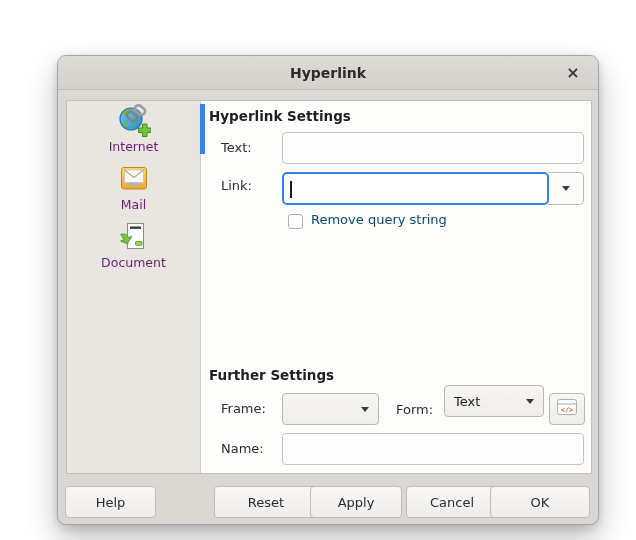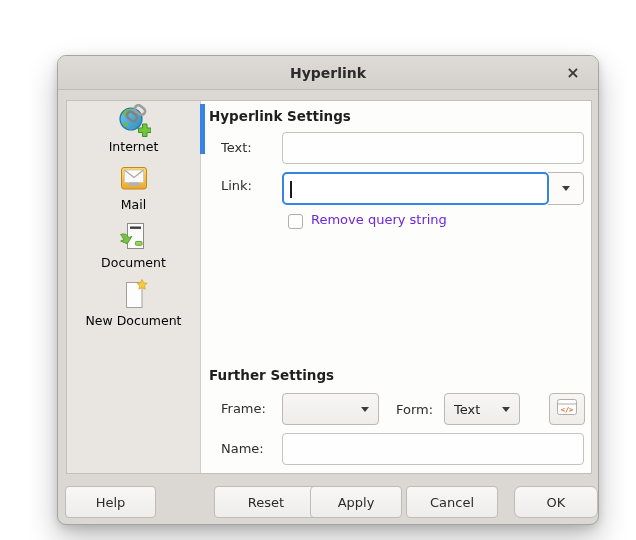--- a/index.html
+++ b/index.html
@@ -32,21 +32,21 @@
   .panel {
     position:absolute; left:8px; top:44px; width:526px; height:374px;
     background:#fdfdfc; border:1px solid #c3c0bb;
   }
   .side {
     position:absolute; left:0; top:0; bottom:0; width:134px;
     background:#e9e6e2; border-right:1px solid #d2cfca;
   }
   .side-item { width:100%; height:58px; text-align:center; padding-top:3px; }
   .side-item .ic { display:block; margin:0 auto; height:34px; }
-  .side-item .lbl { display:block; font-size:12.5px; color:#000000; margin-top:1px; white-space:nowrap; }
+  .side-item .lbl { display:block; font-size:12.5px; color:#701a75; margin-top:1px; white-space:nowrap; }
   .selection-bar {
     position:absolute; left:133px; top:3px; width:5px; height:50px;
     background:#3584e4; z-index:3;
   }
   .main { position:absolute; left:134px; top:0; right:0; bottom:0; background:#fdfdfc; }
 
   .sect-heading { position:absolute; left:8px; font-weight:bold; font-size:13.5px; color:#1f1f1f; }
   .fld-label { position:absolute; font-size:13px; color:#2d2d2d; }
 
   .txt-input {
@@ -66,21 +66,21 @@
     background:#fcfbfa; border:1px solid #bcb8b3; border-left:none;
     border-radius:0 5px 5px 0; display:flex; align-items:center; justify-content:center;
   }
   .dd-tri { width:0; height:0; border-left:4.5px solid transparent; border-right:4.5px solid transparent; border-top:5.5px solid #3c3c3c; }
 
   
   .checkbox {
     position:absolute; left:87px; top:113px; width:15px; height:15px;
     background:#fefefe; border:1px solid #b2afaa; border-radius:3px;
   }
-  .cb-label { position:absolute; left:110px; top:111px; font-size:13px; color:#6d28d9; }
+  .cb-label { position:absolute; left:110px; top:111px; font-size:13px; color:#0c4a6e; }
 
   
   .dropdown {
     position:absolute; height:32px; background:linear-gradient(#f7f6f4,#efedea);
     border:1px solid #bcb8b3; border-radius:4px;
     display:flex; align-items:center; justify-content:space-between; padding:0 9px;
     font-size:13px; color:#222;
   }
   .events-btn {
     position:absolute; left:348px; top:292px; width:36px; height:32px;
@@ -154,29 +154,20 @@
             <svg width="34" height="34" viewBox="0 0 34 34">
               <rect x="10.5" y="3.5" width="16" height="25" fill="#fcfcfc" stroke="#8e8b86"></rect>
               <rect x="13" y="6.5" width="11" height="2.4" fill="#3c3c3c"></rect>
               <rect x="18.5" y="21.5" width="6.5" height="3.8" rx="0.8" fill="#9ad45b" stroke="#5a9e2e" stroke-width="0.9"></rect>
               <path d="M3.5 14.5 c4 -1.5 7 0 8 3.2 l3.4 -1.4 -4.6 7.4 -6.6 -2.6 3.2 -1.3 c-1.2 -2.6 -2.2 -4 -3.4 -5.3 z" fill="#77c247" stroke="#4d9422" stroke-width="0.9"></path>
             </svg>
           </span>
           <span class="lbl">Document</span>
         </div>
 
-        <div class="side-item">
-          <span class="ic">
-            <svg width="34" height="34" viewBox="0 0 34 34">
-              <rect x="9.5" y="4.5" width="15.5" height="25" fill="#fdfdfd" stroke="#a3a09b"></rect>
-              <path d="M25 1.5 l1.6 3.2 3.5 0.5 -2.5 2.5 0.6 3.5 -3.2 -1.7 -3.1 1.7 0.6 -3.5 -2.5 -2.5 3.5 -0.5 z" fill="#f8c940" stroke="#d9a81f" stroke-width="0.8"></path>
-            </svg>
-          </span>
-          <span class="lbl">New Document</span>
-        </div>
 
       </div>
 
       <div class="selection-bar"></div>
 
       <div class="main">
 
         <div class="sect-heading" style="top:7px;">Hyperlink Settings</div>
 
         <div class="fld-label" style="left:20px; top:39px;">Text:</div>
@@ -195,21 +186,21 @@
 
         <div class="sect-heading" style="top:266px;">Further Settings</div>
 
         <div class="fld-label" style="left:20px; top:300px;">Frame:</div>
         <div class="dropdown" style="left:81px; top:292px; width:97px;">
           <span></span>
           <span class="dd-tri"></span>
         </div>
 
         <div class="fld-label" style="left:195px; top:301px;">Form:</div>
-        <div class="dropdown" style="left:243px; top:292px; width:76px;">
+        <div class="dropdown" style="left:243px; top:284px; width:100px;">
           <span>Text</span>
           <span class="dd-tri"></span>
         </div>
 
         <div class="events-btn">
           <span>
             <svg width="20" height="17" viewBox="0 0 20 17">
               <rect x="0.5" y="0.5" width="19" height="15" rx="2" fill="#fdfdfd" stroke="#b1ada7"></rect>
               <line x1="0.5" y1="5" x2="19.5" y2="5" stroke="#b1ada7"></line>
               <text x="10" y="12.5" text-anchor="middle" font-size="7" font-weight="bold" fill="#e4602f" font-family="DejaVu Sans Mono, monospace">&lt;/&gt;</text>
@@ -220,16 +211,16 @@
         <div class="fld-label" style="left:20px; top:340px;">Name:</div>
         <input class="txt-input" style="left: 81px; top: 332px; width: 302px;" value="">
 
       </div>
     </div>
 
     <div class="btn" style="left:7px; width:91px;">Help</div>
     <div class="btn" style="left:156px; width:104px;">Reset</div>
     <div class="btn" style="left:252px; width:92px;">Apply</div>
     <div class="btn" style="left:348px; width:92px;">Cancel</div>
-    <div class="btn" style="left:456px; width:84px;border-radius:7px;">OK</div>
+    <div class="btn" style="left:432px; width:100px;">OK</div>
 
   </div>
 </div>
 
 </body></html>

